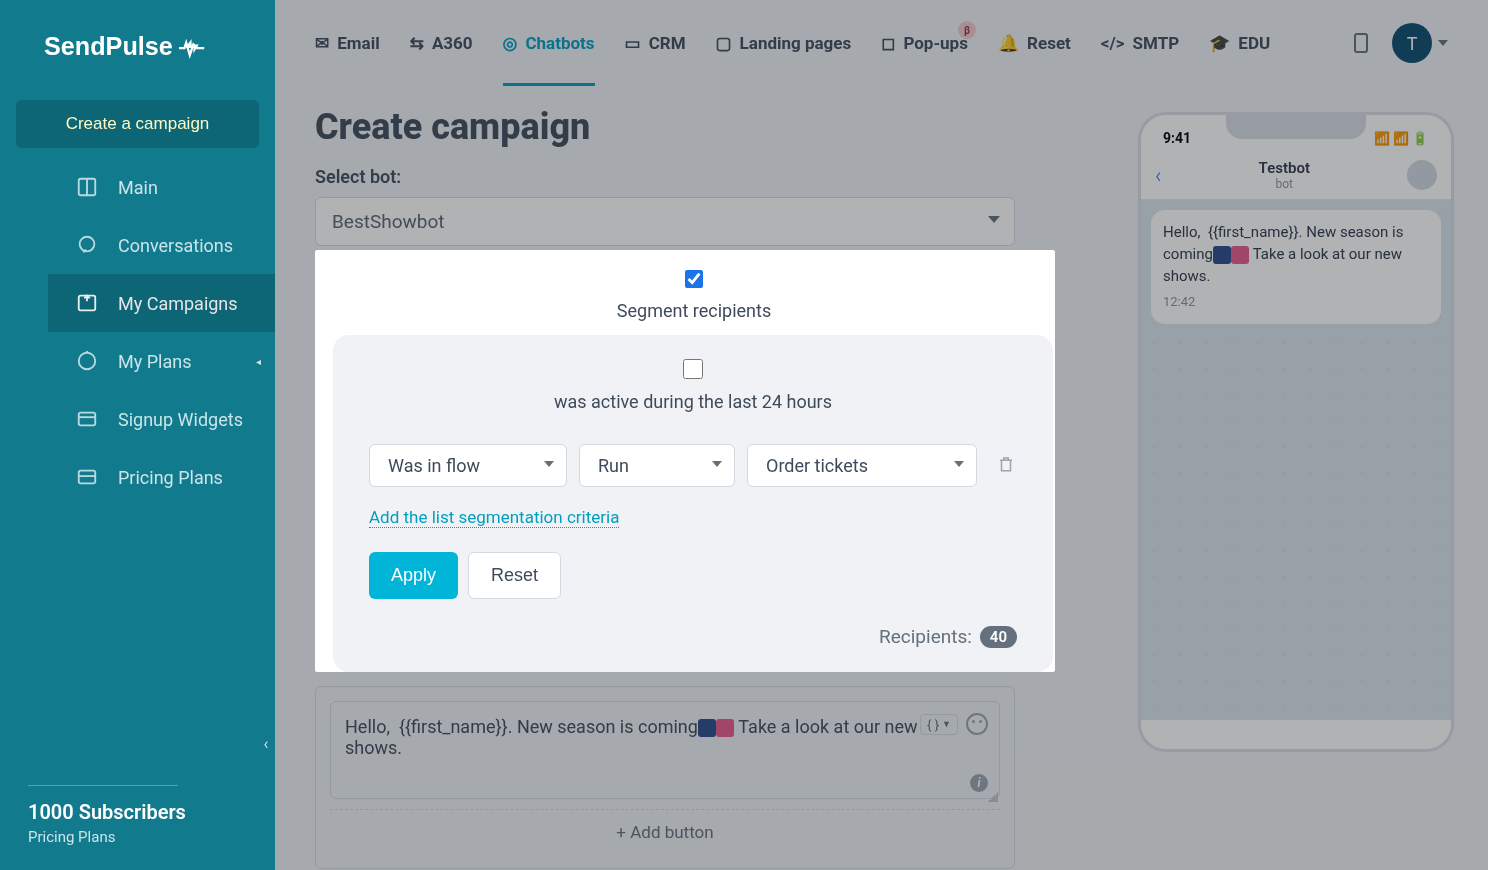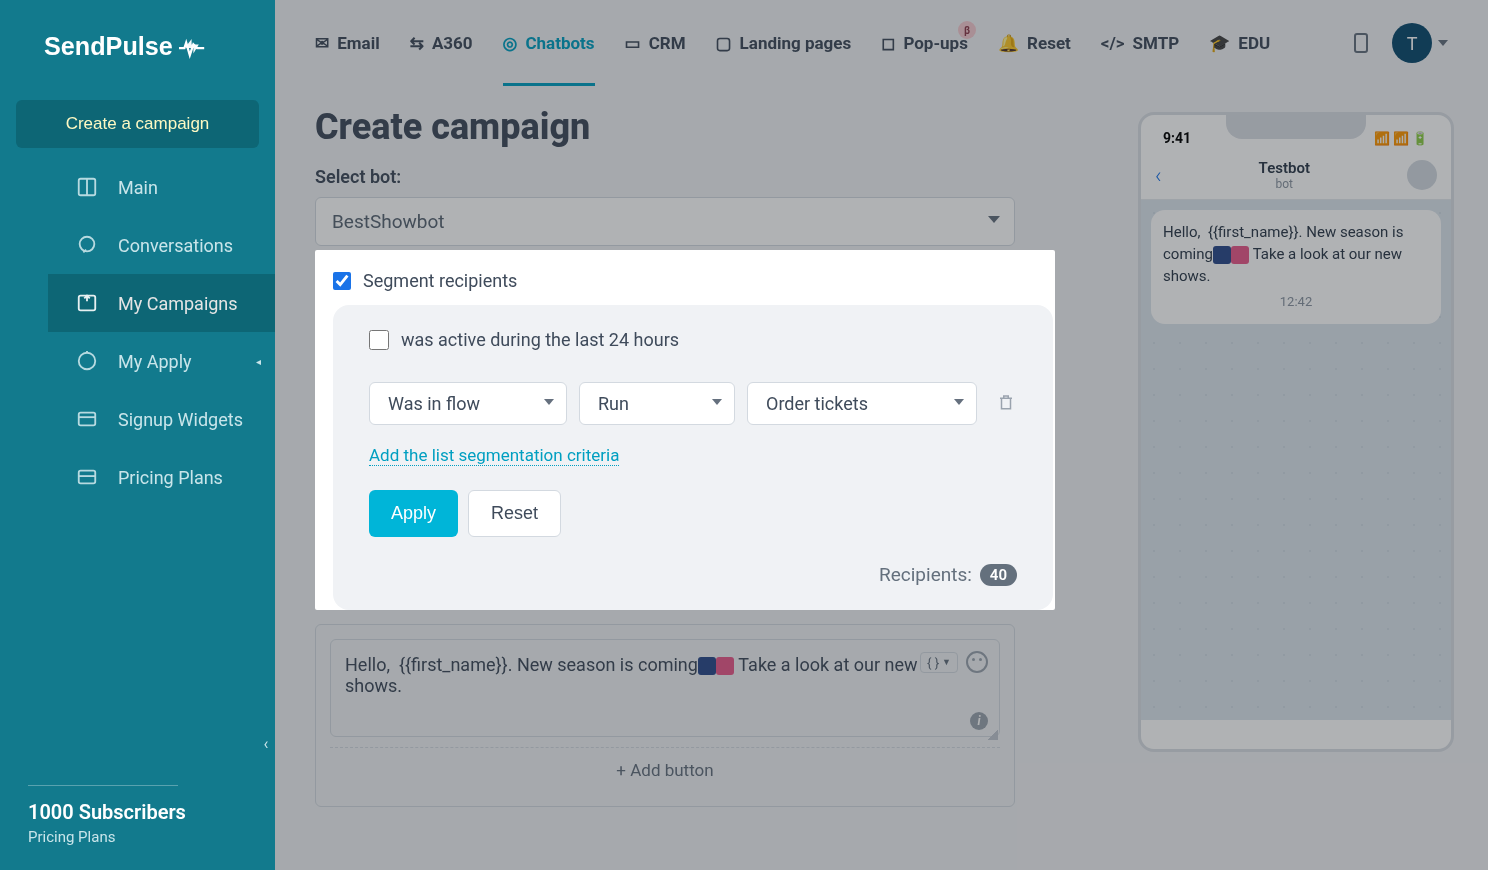--- a/index.html
+++ b/index.html
@@ -35,21 +35,21 @@
 .caret { width: 0; height: 0; border-left: 5px solid transparent; border-right: 5px solid transparent; border-top: 6px solid #65707e; }
 
 .content { padding: 20px 40px 0 40px; position: relative; }
 .page-title { font-size: 36px; font-weight: 800; color: #3f4b5b; margin-bottom: 18px; }
 .label { font-size: 18px; font-weight: 600; color: #3f4b5b; margin-bottom: 10px; }
 .select-bot { width: 700px; padding: 12px 16px; font-size: 19px; color: #5a6674; background: #fff; border: 1px solid #d3d9e0; border-radius: 6px; position: relative; cursor: pointer; }
 .select-bot .arrow { position: absolute; right: 14px; top: 18px; width: 0; height: 0; border-left: 6px solid transparent; border-right: 6px solid transparent; border-top: 7px solid #65707e; }
 
 
 .white-panel { background: #fff; width: 740px; margin-top: 4px; padding: 20px 0 0 18px; border-radius: 2px; }
-.check-row { display: flex; align-items: center; gap: 12px; padding-bottom: 14px; }
+.check-row { display: flex; align-items: center; gap: 12px; padding-bottom: 14px; flex-direction: column; }
 .check-row input[type=checkbox] { width: 18px; height: 18px; accent-color: #1a73e8; }
 .check-row label { font-size: 18px; color: #3f4b5b; }
 .gray-box { background: #f0f2f5; border-radius: 16px; padding: 24px 36px; margin-right: 2px; }
 .gray-box .check-row input[type=checkbox] { width: 20px; height: 20px; accent-color: #fff; }
 .filter-row { display: flex; gap: 12px; margin-top: 18px; align-items: center; }
 .filter-select { background: #fff; border: 1px solid #d3d9e0; border-radius: 6px; padding: 10px 36px 10px 18px; font-size: 18px; color: #3f4b5b; position: relative; cursor: pointer; }
 .filter-select .arrow { position: absolute; right: 12px; top: 16px; width: 0; height: 0; border-left: 5px solid transparent; border-right: 5px solid transparent; border-top: 6px solid #65707e; }
 .fs1 { width: 198px; } .fs2 { width: 156px; } .fs3 { width: 230px; }
 .trash { color: #9aa3ae; cursor: pointer; margin-left: 8px; }
 .add-criteria { color: #009fc1; font-size: 17px; margin-top: 20px; display: inline-block; border-bottom: 1px dotted #009fc1; cursor: pointer; }
@@ -67,34 +67,34 @@
 .emoji-btn { width: 22px; height: 22px; border: 2px solid #9aa3ae; border-radius: 50%; cursor: pointer; position: relative; }
 .emoji-btn::before { content: ''; position: absolute; width: 3px; height: 3px; background: #9aa3ae; border-radius: 50%; top: 5px; left: 4px; }
 .emoji-btn::after { content: ''; position: absolute; width: 3px; height: 3px; background: #9aa3ae; border-radius: 50%; top: 5px; right: 4px; }
 .info-icon { position: absolute; bottom: 76px; right: 26px; width: 18px; height: 18px; border-radius: 50%; background: #9aa3ae; color: #fff; font-size: 12px; display: flex; align-items: center; justify-content: center; font-style: italic; font-weight: 700; }
 .resize-handle { position: absolute; bottom: 66px; right: 16px; width: 10px; height: 10px; background: linear-gradient(135deg, transparent 50%, #c0c7d0 50%); }
 .add-btn-row { text-align: center; padding: 12px; color: #65707e; font-size: 17px; border-top: 1px dashed #d3d9e0; margin-top: 10px; cursor: pointer; }
 .emoji-img { display: inline-block; width: 18px; height: 18px; vertical-align: middle; border-radius: 3px; }
 .emoji-blue { background: #2b4a8b; } .emoji-pink { background: #e85a8a; }
 
 
-.phone { position: absolute; right: 34px; top: 112px; width: 316px; height: 640px; background: #fff; border-radius: 16px; border: 3px solid #d9dde3; padding-top: 8px; }
+.phone { position: absolute; right: 34px; top: 112px; width: 316px; height: 640px; background: #fff; border-radius: 28px; border: 3px solid #d9dde3; padding-top: 8px; }
 .phone .notch-area { display: flex; justify-content: space-between; padding: 0 22px; align-items: center; height: 30px; }
 .phone .notch { position: absolute; top: 0; left: 50%; transform: translateX(-50%); width: 140px; height: 24px; background: #d9dde3; border-radius: 0 0 16px 16px; }
 .phone .time { font-weight: 700; font-size: 14px; }
 .phone .indicators { display: flex; gap: 4px; font-size: 13px; }
 .phone .header { display: flex; align-items: center; padding: 6px 14px 8px; border-bottom: 1px solid #e4e8ed; position: relative; }
 .phone .back { color: #1a73e8; font-size: 22px; font-weight: 300; cursor: pointer; }
 .phone .title-area { flex: 1; text-align: center; }
 .phone .bot-name { font-size: 15px; font-weight: 600; color: #2d3a4a; }
 .phone .bot-sub { font-size: 12px; color: #8a94a1; }
 .phone .ava { width: 30px; height: 30px; border-radius: 50%; background: #d3d9e0; }
 .phone .chat { background: #dce5ed; min-height: 520px; padding: 10px; background-image: radial-gradient(#d0dae4 1px, transparent 1px); background-size: 26px 26px; }
 .phone .bubble { background: #fff; border-radius: 14px; padding: 12px; font-size: 15px; color: #2d3a4a; line-height: 1.45; position: relative; }
-.phone .bubble-time { text-align: center; font-size: 13px; color: #8a94a1; margin-top: 6px; }
+.phone .bubble-time { text-align: left; font-size: 13px; color: #8a94a1; margin-top: 6px; }
 
 
 .dim-overlay { position: absolute; inset: 0; background: rgba(30,34,40,0.35); pointer-events: none; z-index: 5; }
 .white-panel { position: relative; z-index: 10; }
 
 
 .icon svg { width: 22px; height: 22px; }
 </style>
 </head>
 <body>
@@ -138,21 +138,21 @@
           </span>
         <span>My Campaigns</span>
       </div>
       <div class="nav-item">
         <span class="icon">
             <svg viewBox="0 0 24 24" stroke="#c9e5ea" stroke-width="2" fill="none">
               <circle cx="12" cy="12" r="9"></circle>
               <path d="M12 3 L12 1 M8 11 L8 11 M16 11 L16 11"></path>
             </svg>
           </span>
-        <span>My Apply</span>
+        <span>My Plans</span>
         <span class="chev">◂</span>
       </div>
       <div class="nav-item">
         <span class="icon">
             <svg viewBox="0 0 24 24" stroke="#c9e5ea" stroke-width="2" fill="none">
               <rect x="3" y="5" width="18" height="14" rx="2"></rect>
               <line x1="3" y1="10" x2="21" y2="10"></line>
             </svg>
           </span>
         <span>Signup Widgets</span>

